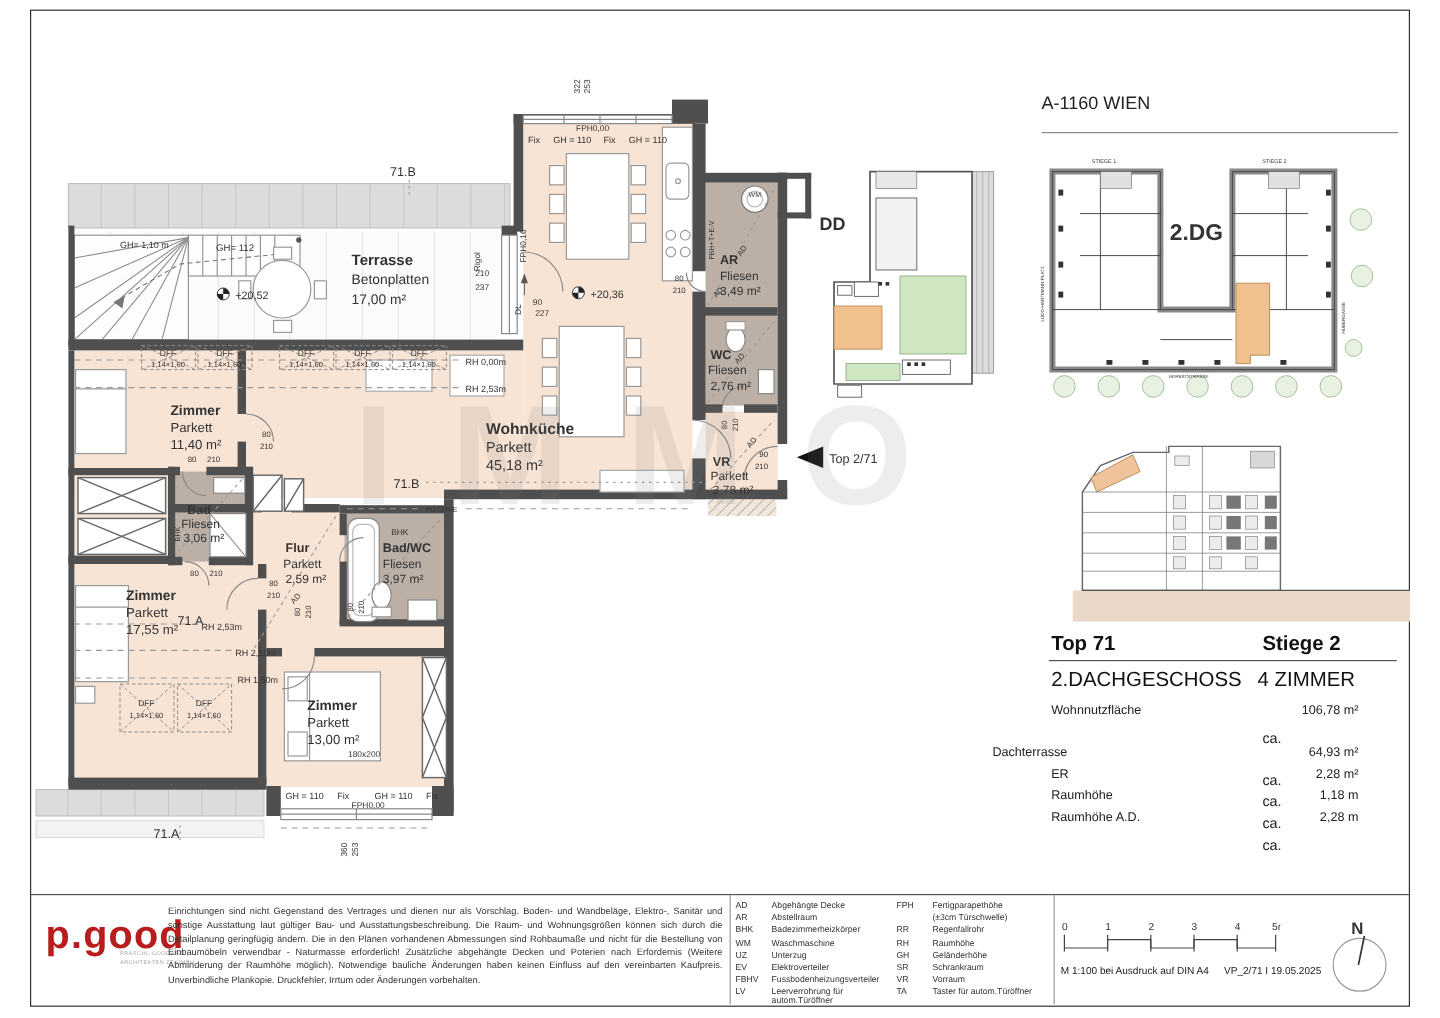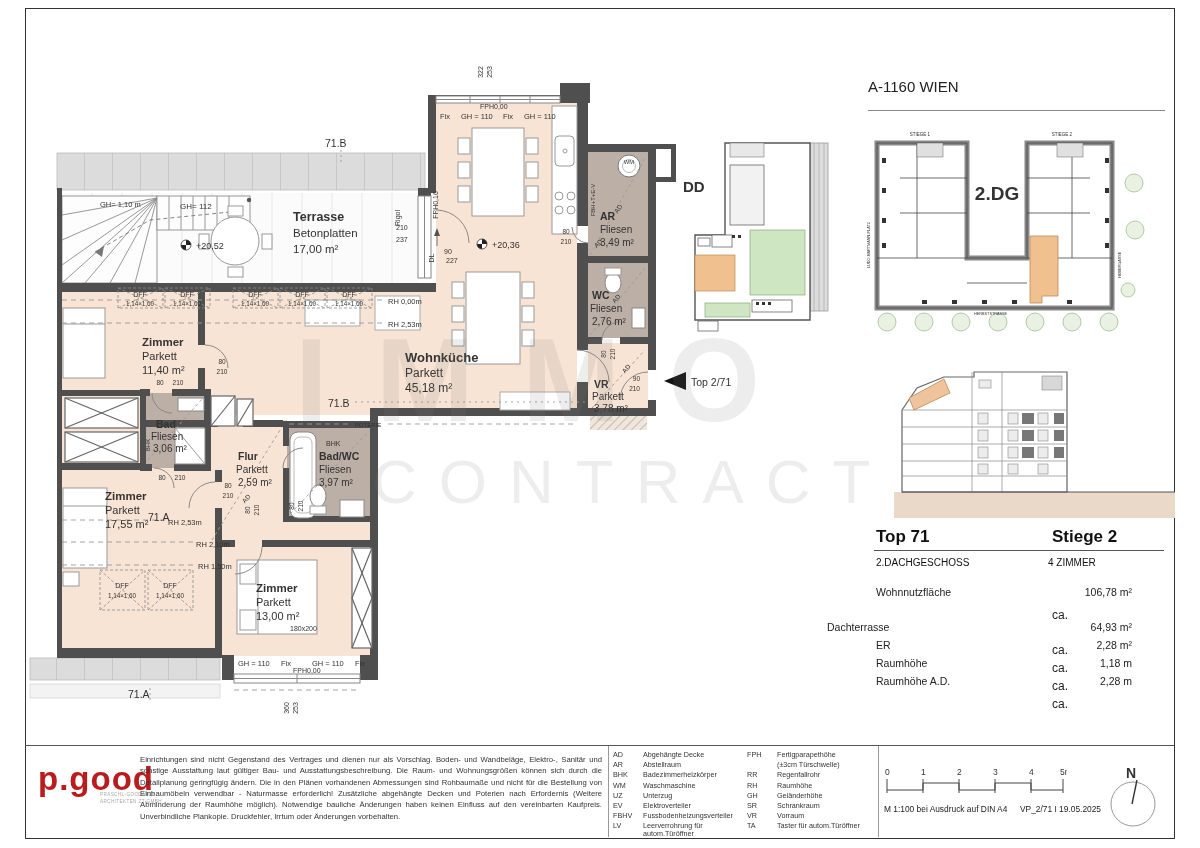--- a/index.html
+++ b/index.html
@@ -11,21 +11,21 @@
   .vdiv{top:746px;height:91px;width:0;border-left:1px solid #999;}
   svg{display:block;font-family:"Liberation Sans", sans-serif;}
   svg text{fill:#333;}
   .wm{color:rgba(130,130,130,0.14);font-weight:700;pointer-events:none;white-space:nowrap;z-index:5;}
   #title{font-size:22px;font-weight:700;color:#111;letter-spacing:.5px;}
   #subtitle{font-size:15px;color:#222;}
   .info-lab{font-size:10.5px;color:#222;}
   .info-ca{font-size:12px;color:#222;margin-top:22px;}
   .info-val{font-size:10.5px;color:#222;text-align:right;display:inline-block;}
   .big{font-size:17px;font-weight:700;color:#111;}
-  .mid{font-size:10px;color:#111;}
+  .mid{font-size:17px;color:#111;}
   #disclaimer{font-size:7.7px;line-height:1.47;color:#333;text-align:justify;}
   .leg-row{display:flex;font-size:7.2px;color:#333;line-height:1.15;margin-bottom:1.9px;}
   .leg-abbr{width:30px;flex:none;}
   .leg-text{flex:1;}
   #logo{font-size:33px;font-weight:700;color:#b91c1c;letter-spacing:1px;line-height:1;}
   .logo-sub{font-size:4.6px;color:#a8a8a8;letter-spacing:.4px;line-height:1.3;}
   #scale-note,#plan-id{font-size:8.4px;color:#222;}
 </style>
 </head>
 <body>
@@ -435,21 +435,20 @@
       <text transform="rotate(-55 620 210)" x="620" y="210" font-size="6.5" text-anchor="middle">AD</text>
       <text transform="rotate(-50 618 300)" x="618" y="300" font-size="6.5" text-anchor="middle">AD</text>
       <text transform="rotate(-45 600 245)" x="600" y="245" font-size="6.5" text-anchor="middle">AD</text>
       <text transform="rotate(-50 628 370)" x="628" y="370" font-size="6.5" text-anchor="middle">AD</text>
       <text transform="rotate(-50 248 500)" x="248" y="500" font-size="6.5" text-anchor="middle">AD</text>
       <text x="290" y="631" font-size="7">180x200</text>
     </g>
   </svg>
 
   <div class="abs wm" style="left:295px;top:312px;font-size:118px;letter-spacing:48px;">IMMO</div>
-  <div class="abs wm" style="left:372px;top:446px;font-size:62px;letter-spacing:22px;font-weight:400;">CONTRACT</div>
 
   <svg class="abs" style="left:690px;top:135px;" width="160" height="200" viewBox="0 0 160 200">
     <rect x="120" y="8" width="18" height="168" fill="#dcdcdc" stroke="#999" stroke-width="0.8"></rect>
     <g stroke="#aaa" stroke-width="0.7">
       <line x1="124" y1="8" x2="124" y2="176"></line>
         <line x1="129" y1="8" x2="129" y2="176"></line>
         <line x1="134" y1="8" x2="134" y2="176"></line>
     </g>
     <polygon points="35,8 120,8 120,185 5,185 5,100 35,100" fill="#fff" stroke="#555" stroke-width="1.4"></polygon>
     <rect x="40" y="8" width="34" height="14" fill="#e8e8e8" stroke="#777" stroke-width="0.6"></rect>

